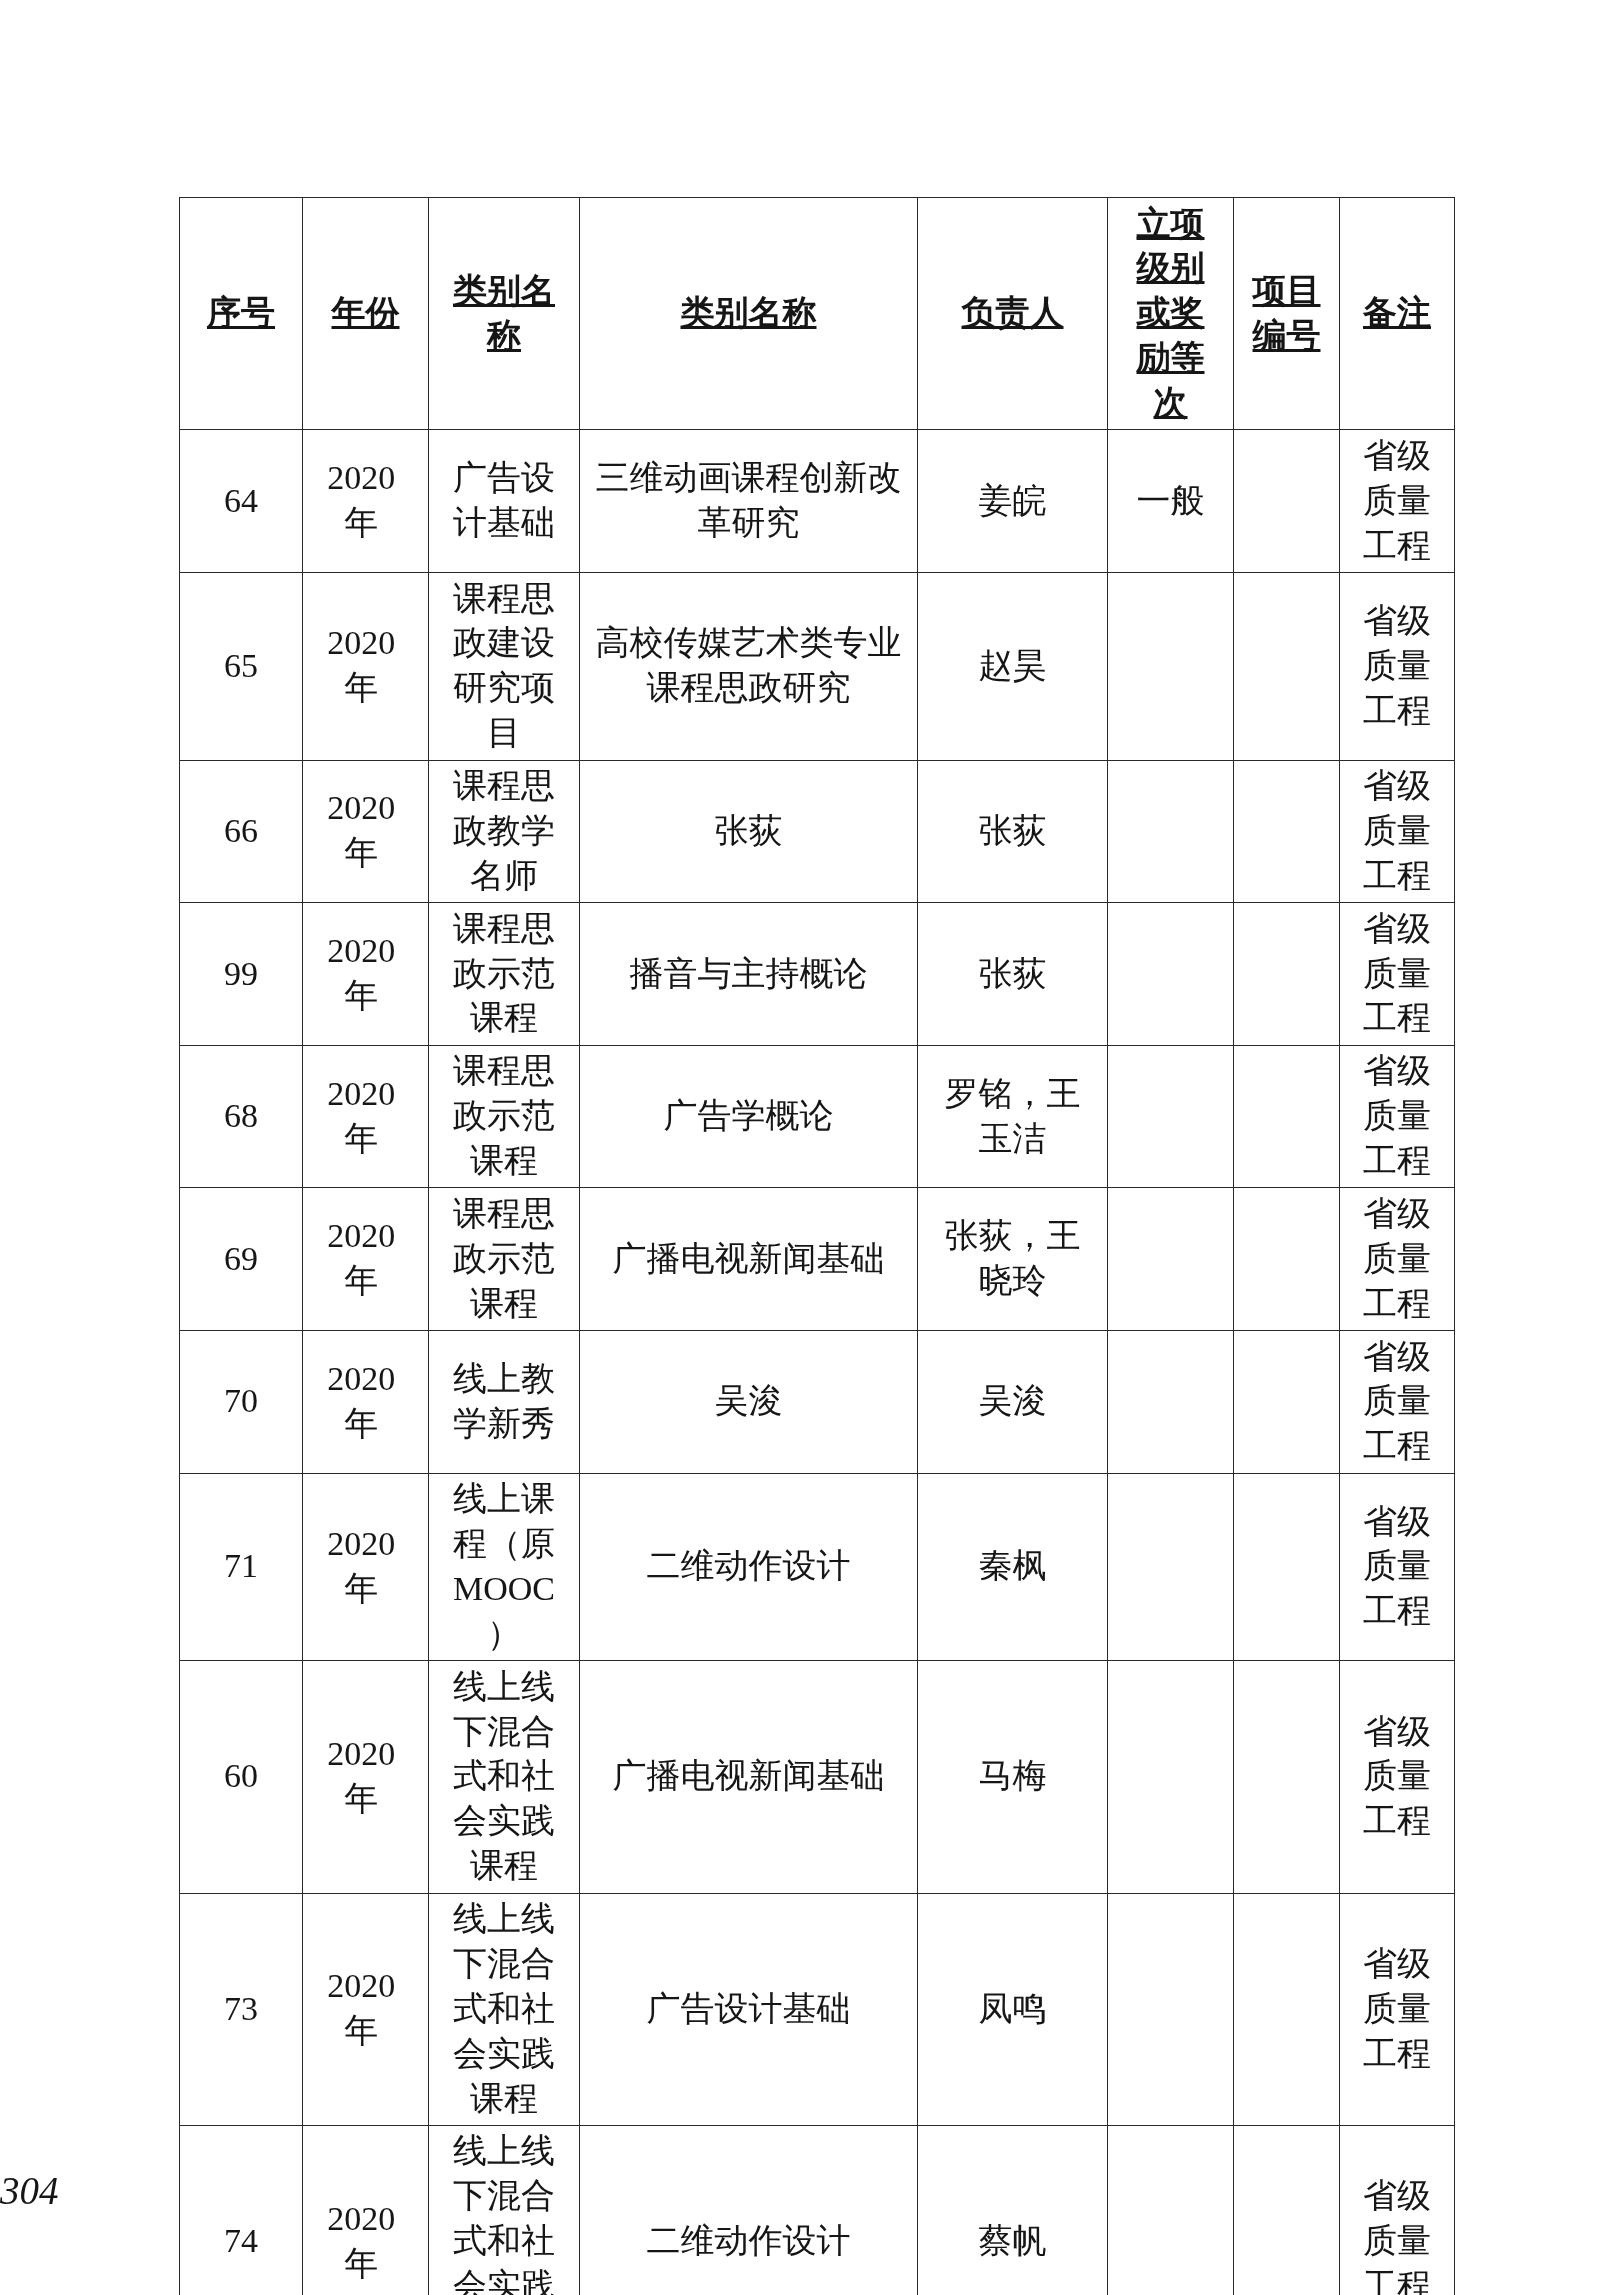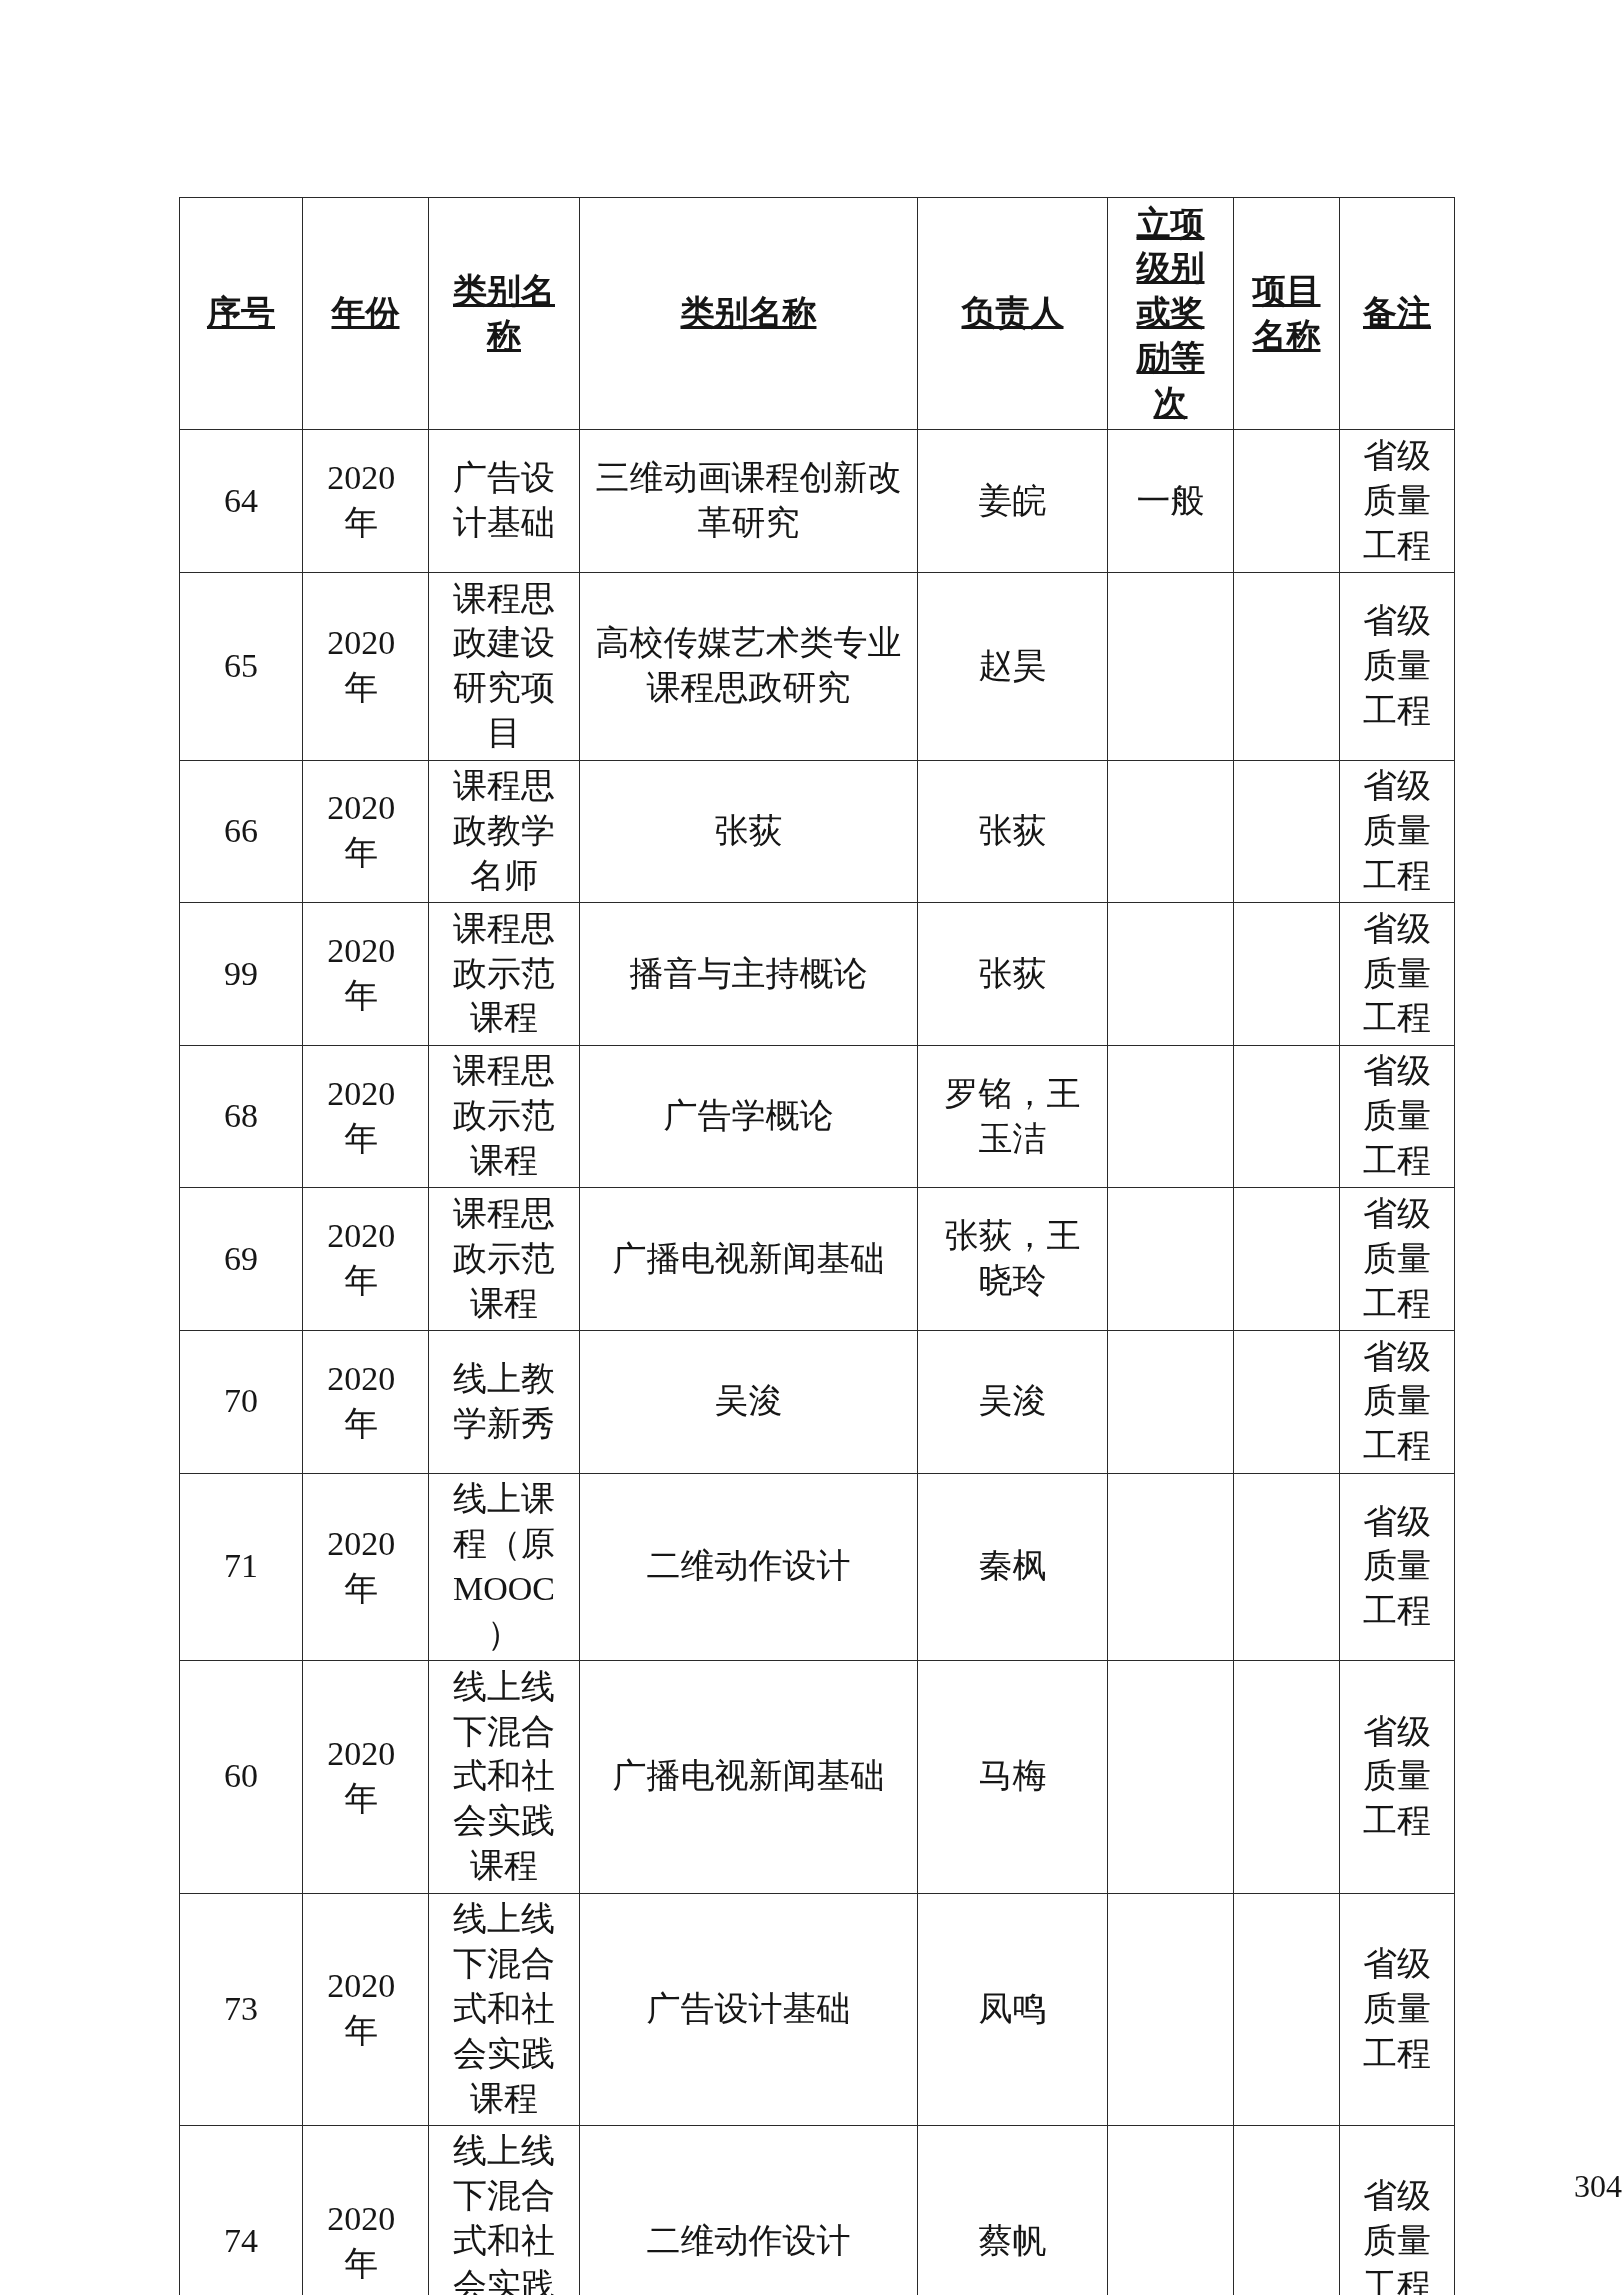--- a/index.html
+++ b/index.html
@@ -57,23 +57,24 @@
   tr.h-145  { height: 128px; }
   tr.h-147  { height: 130px; }
   tr.h-240  { height: 213px; }
   tr.h-243  { height: 215px; }
   tr.h-242  { height: 214px; }
   .page-number {
     position: absolute;
     top: 2168px;
     left: 0;
     width: 1622px;
-    text-align: right;
-    font-size: 32px;
+    text-align: left;
+    font-size: 39px;
     color: #161616;
+    font-style: italic;
   }
 </style>
 </head>
 <body>
 
 <div class="page">
 
   <table class="doc-table">
     <colgroup>
       <col class="col-seq">
@@ -86,21 +87,21 @@
         <col class="col-remark">
     </colgroup>
     <thead>
       <tr class="h-head">
         <th>序号</th>
         <th>年份</th>
         <th>类别名称</th>
         <th>类别名称</th>
         <th>负责人</th>
         <th>立项级别或奖励等次</th>
-        <th>项目名称</th>
+        <th>项目编号</th>
         <th>备注</th>
       </tr>
     </thead>
     <tbody>
       <tr class="h-140">
         <td class="cell-seq">64</td>
         <td class="cell-year">2020年</td>
         <td class="cell-cat">广告设计基础</td>
         <td class="cell-proj">三维动画课程创新改革研究</td>
         <td class="cell-leader">姜皖</td>

